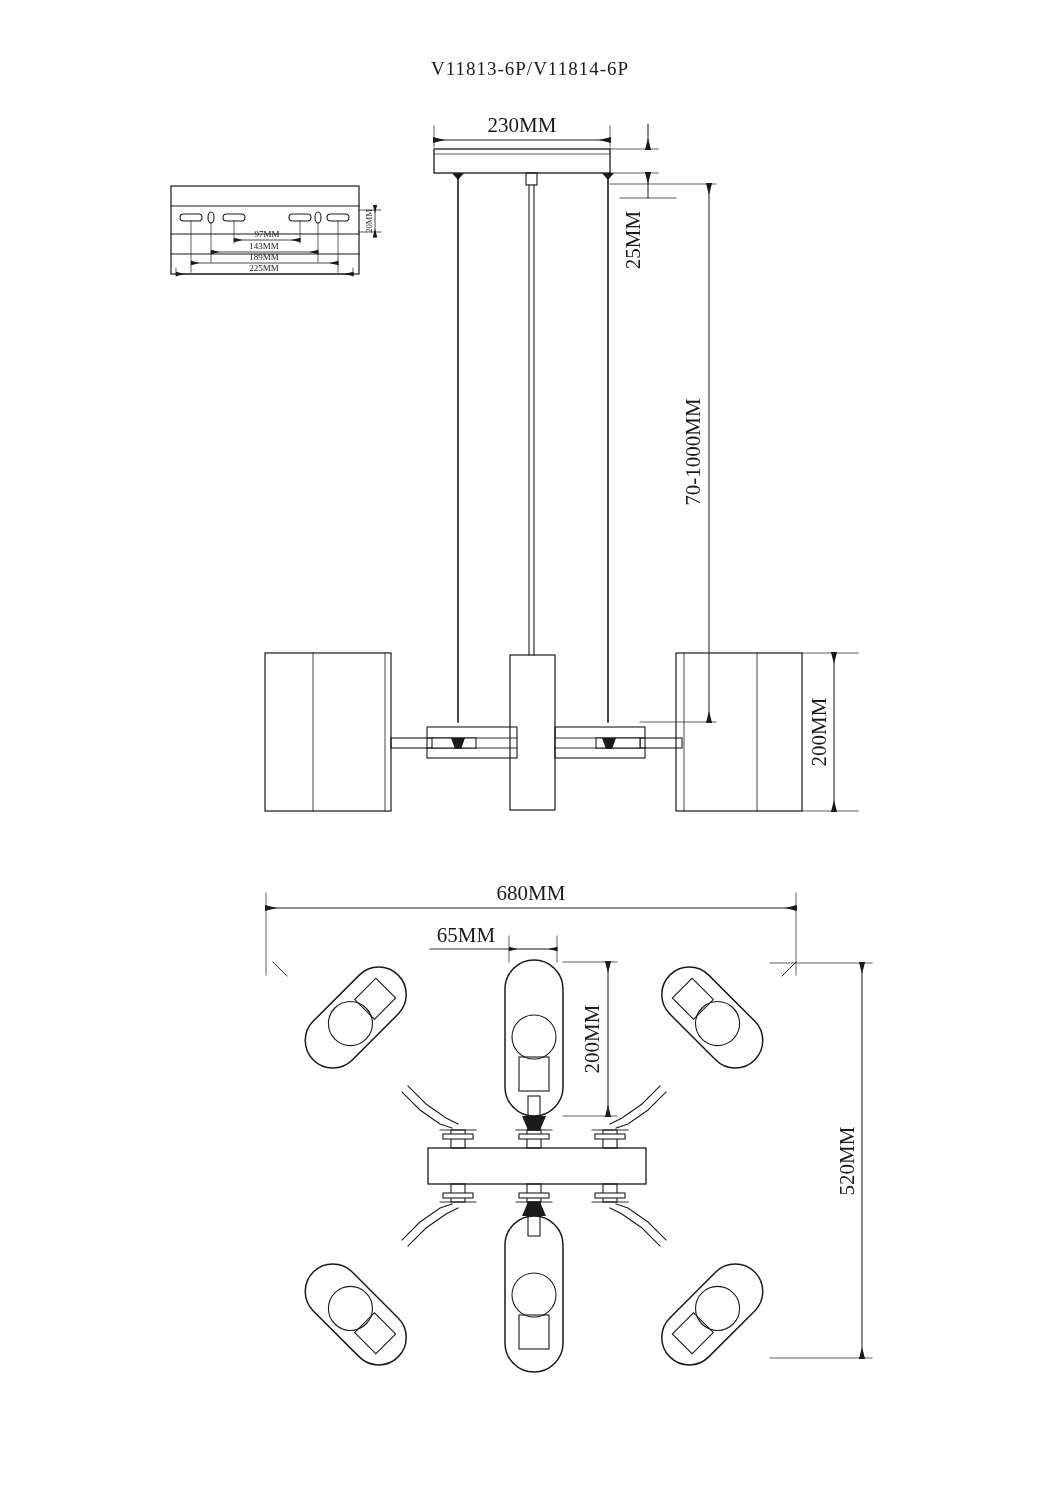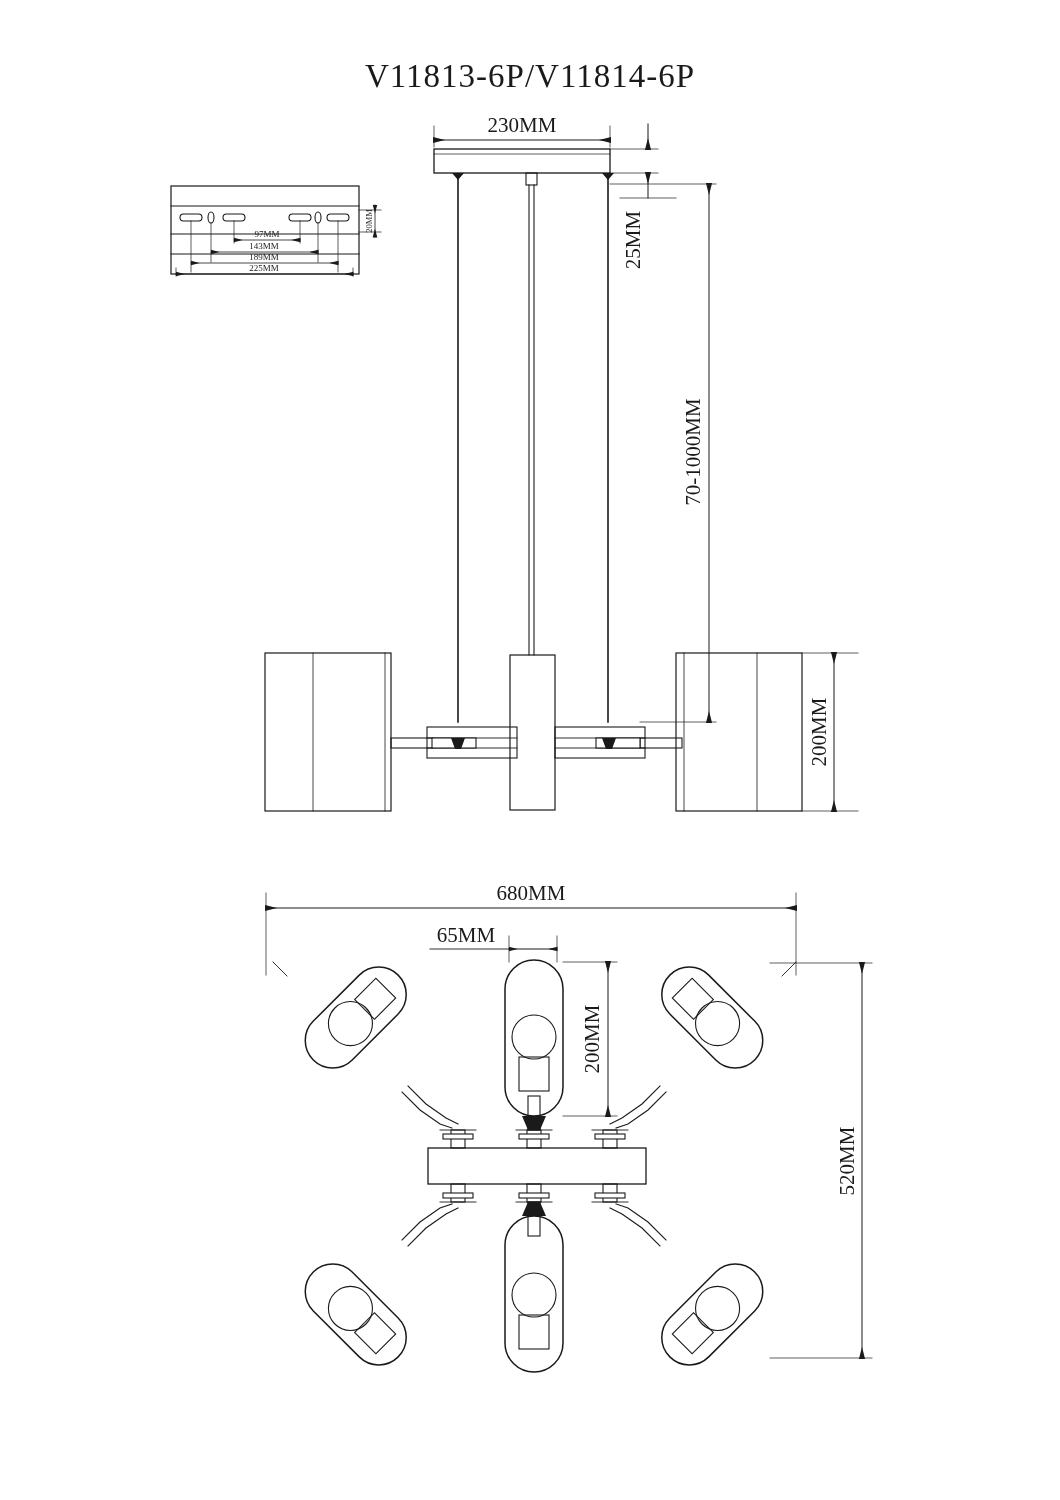--- a/index.html
+++ b/index.html
@@ -3,21 +3,21 @@
 <meta charset="utf-8">
 <style>
   html,body{margin:0;padding:0;background:#ffffff;}
   body{
     width:1060px;height:1500px;position:relative;overflow:hidden;
     font-family:"Liberation Serif",serif;color:#1a1a1a;
   }
   #sheet{position:absolute;inset:0;}
   .title{
     position:absolute;left:0;top:58px;width:1060px;text-align:center;
-    font-size:33px;letter-spacing:1px;font-family:"Liberation Serif",serif;
+    font-size:19px;letter-spacing:1px;font-family:"Liberation Serif",serif;
     white-space:pre;
   }
   svg{position:absolute;left:0;top:0;}
   text{font-family:"Liberation Serif",serif;fill:#1a1a1a;}
 </style>
 </head>
 <body>
 
 <div id="sheet">
 

